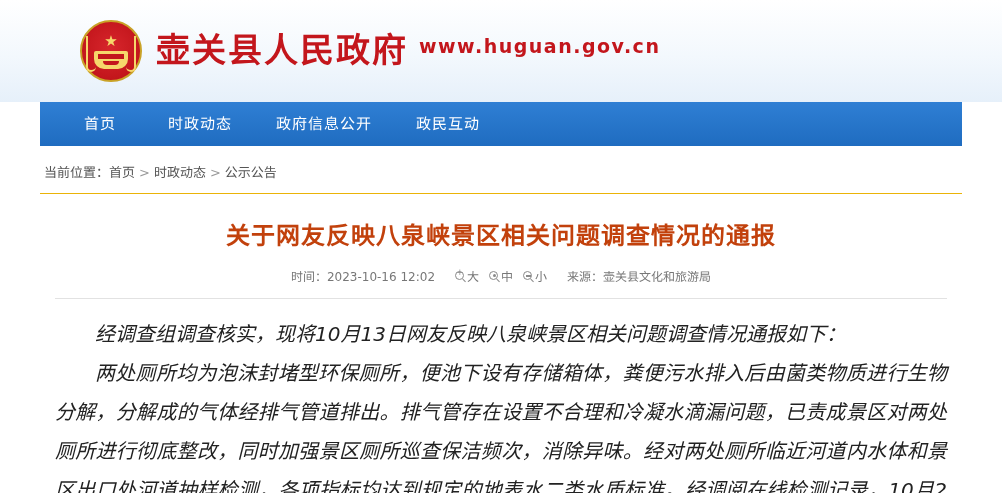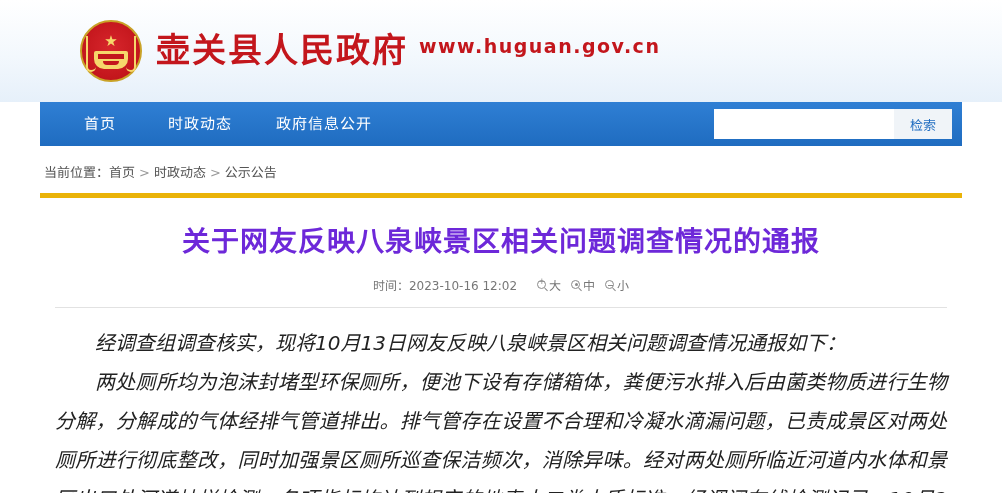--- a/index.html
+++ b/index.html
@@ -145,36 +145,36 @@
     cursor: pointer;
     font-family: "DejaVu Sans", "Liberation Sans", sans-serif;
   }
 
   
   .breadcrumb {
     margin: 0 40px;
     padding: 16px 4px 12px 4px;
     font-size: 13px;
     color: #555;
-    border-bottom: 5px solid #eab308;
+    border-bottom: 1px solid #eab308;
   }
   .breadcrumb a { color: #555; text-decoration: none; cursor: pointer; }
   .breadcrumb .sep { color: #999; margin: 0 4px; }
 
   
   .article {
     margin: 0 55px;
     padding-top: 26px;
   }
   .art-title {
     text-align: center;
     font-family: "DejaVu Serif", "Liberation Serif", serif;
-    font-size: 28px;
+    font-size: 24px;
     font-weight: bold;
-    color: #6d28d9;
+    color: #c2410c;
     letter-spacing: 1px;
     line-height: 1.3;
   }
   .art-meta {
     margin-top: 16px;
     display: flex;
     align-items: center;
     justify-content: center;
     gap: 20px;
     font-size: 12px;
@@ -261,24 +261,21 @@
     <div class="titleblock">
       <div class="gov-title">壶关县人民政府</div>
       <div class="gov-url">www.huguan.gov.cn</div>
     </div>
   </div>
 
   <div class="nav">
     <div class="nav-item">首页</div>
     <div class="nav-item">时政动态</div>
     <div class="nav-item">政府信息公开</div>
-    <div class="nav-search">
-      <input type="text" placeholder="" style="">
-      <button>检索</button>
-    </div>
+    <div class="nav-item">政民互动</div>
   </div>
 
   <div class="breadcrumb">
     <span>当前位置：</span><a>首页</a><span class="sep">&gt;</span><a>时政动态</a><span class="sep">&gt;</span><a>公示公告</a>
   </div>
 
   <div class="article">
     <div class="art-title">关于网友反映八泉峡景区相关问题调查情况的通报</div>
 
     <div class="art-meta">
@@ -292,20 +289,21 @@
         <span class="font-btn">
             <span class="mag mid"></span>
             <span>中</span>
           </span>
         <span class="font-btn">
             <span class="mag minus"></span>
             <span>小</span>
           </span>
       </span>
 
+      <span class="meta-source"><span>来源：</span><span>壶关县文化和旅游局</span></span>
     </div>
 
     <hr class="meta-divider">
 
     <div class="body">
       <p>经调查组调查核实，现将10月13日网友反映八泉峡景区相关问题调查情况通报如下：</p>
       <p>两处厕所均为泡沫封堵型环保厕所，便池下设有存储箱体，粪便污水排入后由菌类物质进行生物分解，分解成的气体经排气管道排出。排气管存在设置不合理和冷凝水滴漏问题，已责成景区对两处厕所进行彻底整改，同时加强景区厕所巡查保洁频次，消除异味。经对两处厕所临近河道内水体和景区出口处河道抽样检测，各项指标均达到规定的地表水二类水质标准。经调阅在线检测记录，10月2日至10月13日八泉峡下游淅河弓上水库国控断面自动监测数据均达到地表水二类水质标准。</p>
     </div>
   </div>
 

